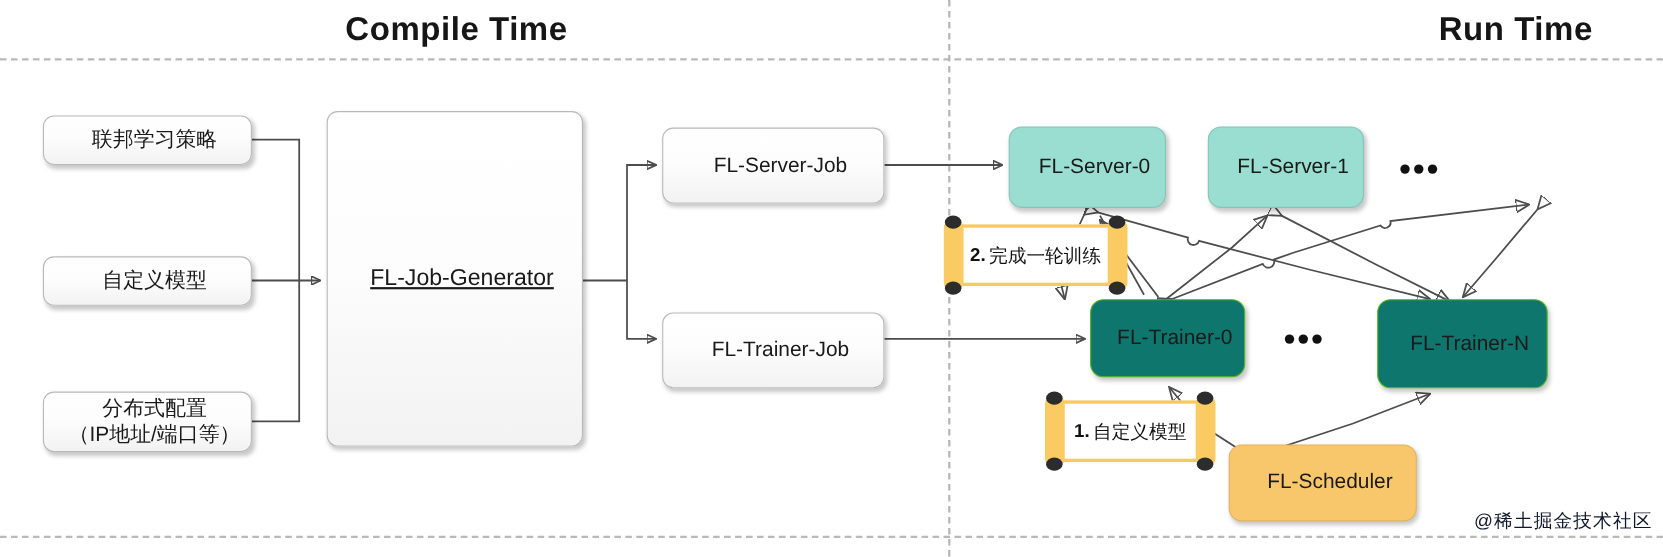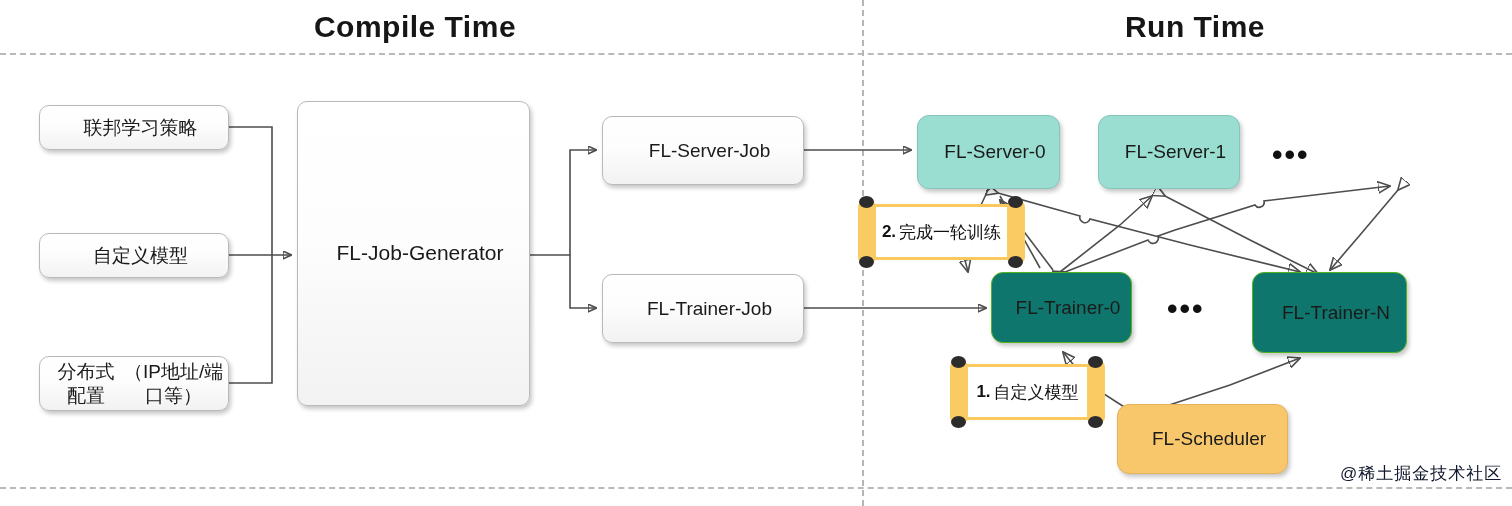--- a/index.html
+++ b/index.html
@@ -117,21 +117,21 @@
 </head>
 <body>
 
 <div id="stage">
 
   <div class="hdash" style="top:53px;"></div>
   <div class="hdash" style="top:487px;"></div>
   <div class="vdash" style="left:862px;top:0px;height:506px;"></div>
 
   <div class="section-title" style="left:190px;top:10px;width:450px;">Compile Time</div>
-  <div class="section-title" style="left:970px;top:10px;width:450px;">Run Time</div>
+  <div class="section-title" style="left:998px;top:10px;width:450px;text-align:right;">Run Time</div>
 
   <svg class="wires">
     <defs>
       <marker id="arr" markerWidth="9" markerHeight="9" refX="8" refY="4.5" orient="auto" markerUnits="userSpaceOnUse">
         <path d="M0,0.6 L8.6,4.5 L0,8.4 Z" fill="#2f2f2f" stroke="none"></path>
       </marker>
       <marker id="arrB" markerWidth="13" markerHeight="13" refX="12" refY="6.5" orient="auto" markerUnits="userSpaceOnUse">
         <path d="M0,0.8 L12.4,6.5 L0,12.2 Z" fill="#161616" stroke="none"></path>
       </marker>
     </defs>
@@ -172,34 +172,34 @@
   </svg>
 
   <div class="node grey cn" style="left:39px;top:105px;width:190px;height:45px;">
     <span>联邦学习策略</span>
   </div>
 
   <div class="node grey cn" style="left:39px;top:233px;width:190px;height:45px;">
     <span>自定义模型</span>
   </div>
 
-  <div class="node grey cn" style="left:39px;top:356px;width:190px;height:55px;flex-direction:row;">
+  <div class="node grey cn" style="left:39px;top:356px;width:190px;height:55px;flex-direction:column;">
     <span>分布式配置</span>
     <span>（IP地址/端口等）</span>
   </div>
 
-  <div class="node grey" style="left:297px;top:101px;width:233px;height:305px;font-size:21px;">
+  <div class="node grey" style="left:297px;top:101px;width:233px;height:305px;font-size:21px;text-decoration:underline;">
     <span>FL-Job-Generator</span>
   </div>
 
   <div class="node grey" style="left:602px;top:116px;width:202px;height:69px;">
     <span>FL-Server-Job</span>
   </div>
 
-  <div class="node grey" style="left:602px;top:274px;width:202px;height:69px;">
+  <div class="node grey" style="left:602px;top:284px;width:202px;height:69px;">
     <span>FL-Trainer-Job</span>
   </div>
 
   <div class="node teal" style="left:917px;top:115px;width:143px;height:74px;text-align:center;">
     <span>FL-Server-0</span>
   </div>
 
   <div class="node teal" style="left:1098px;top:115px;width:142px;height:74px;">
     <span>FL-Server-1</span>
   </div>

